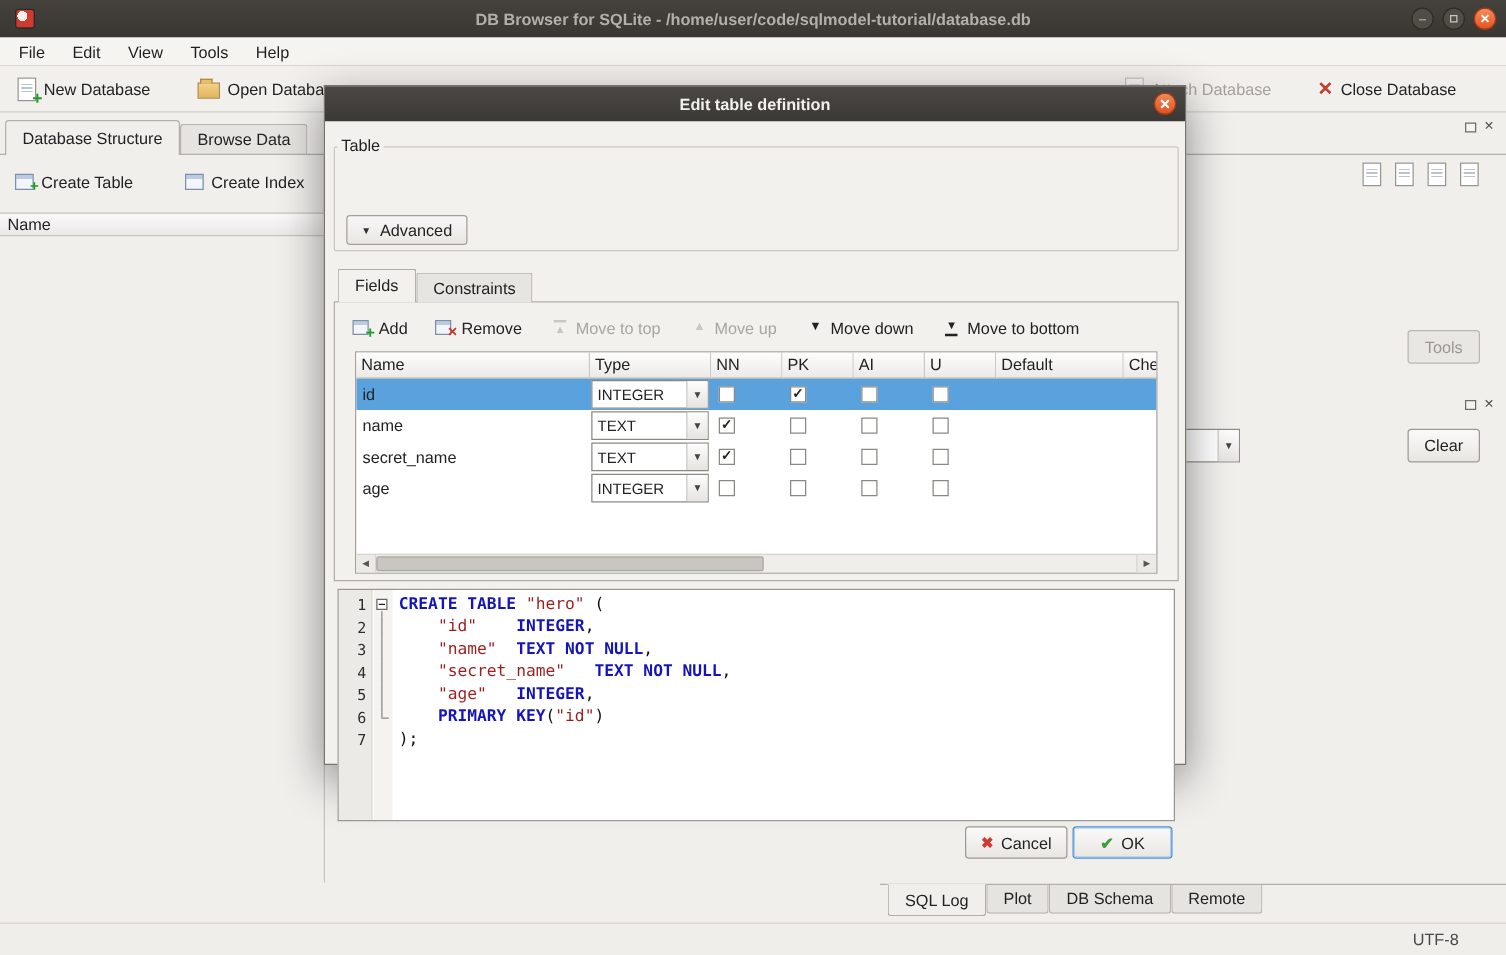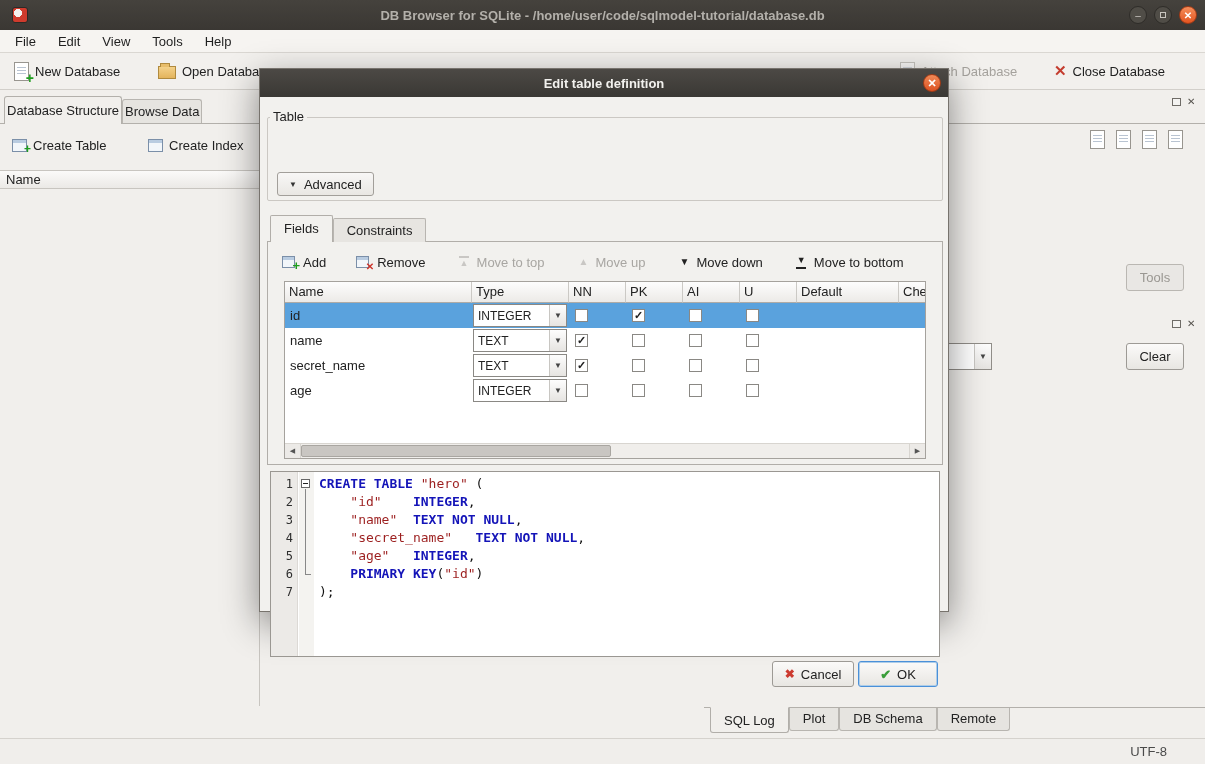--- a/index.html
+++ b/index.html
@@ -26,21 +26,21 @@
   .tb-btn.disabled { color:#a5a29d; }
   .doc-icon { width:15px; height:19px; background:#fff; border:1px solid #98958f; position:relative; flex:none; }
   .doc-icon::after { content:""; position:absolute; left:2px; right:2px; top:4px; height:9px; background:repeating-linear-gradient(to bottom,#b9c4d2 0 1px,transparent 1px 3px); }
   .plus-badge { position:absolute; right:-6px; bottom:-6px; color:#1f9e1f; font-weight:bold; font-size:14px; }
   .folder-icon { width:18px; height:13px; background:linear-gradient(#f4d189,#e3b45c); border:1px solid #b08a3e; position:relative; margin-top:3px; flex:none; }
   .folder-icon::before { content:""; position:absolute; top:-4px; left:1px; width:8px; height:3px; background:#e8bd6a; border:1px solid #b08a3e; border-bottom:none; }
   .red-x { color:#c43c2e; font-weight:bold; font-size:15px; }
 
   
   .maintabs { position:absolute; left:4px; top:96px; height:28px; display:flex; align-items:flex-end; }
-  .mtab { padding:0 2px; white-space:nowrap; }
+  .mtab { padding:0 13px; white-space:nowrap; }
   .mtab.active { height:28px; line-height:27px; background:#f1efec; border:1px solid #b3b0ab; border-bottom:none; border-radius:3px 3px 0 0; position:relative; z-index:2; }
   .mtab.inactive { height:25px; line-height:24px; background:#e6e4e0; border:1px solid #b8b5b0; border-bottom:none; border-radius:3px 3px 0 0; }
   .pane-line { position:absolute; left:0; top:123px; width:1205px; height:1px; background:#b3b0ab; }
 
   
   .left-dock { position:absolute; left:0; top:124px; width:260px; height:582px; background:#f1efec; border-right:1px solid #c8c5c0; }
   .flat-btn { position:absolute; top:8px; height:26px; display:flex; align-items:center; gap:6px; padding:0 6px; white-space:nowrap; }
   .mini-table { width:15px; height:13px; border:1px solid #7b8fa8; background:linear-gradient(#b9cce1 0 3px,#f2f6fa 3px 100%); position:relative; flex:none; }
   .tree-header { position:absolute; left:0; top:46px; width:260px; height:19px; background:linear-gradient(#fbfaf9,#ebe9e6); border-top:1px solid #c8c5c0; border-bottom:1px solid #c8c5c0; line-height:17px; padding-left:6px; }
   .tree-items { position:absolute; left:0; top:65px; width:260px; }
@@ -78,21 +78,21 @@
   .table-input { position:absolute; left:17px; top:70px; width:646px; height:26px; border:1px solid #8f8c87; background:#fff; padding:0 5px; font-family:"Liberation Sans",sans-serif; font-size:13px; font-weight:bold; color:#111; }
   .adv-btn { position:absolute; left:17px; top:103px; height:24px; display:flex; align-items:center; gap:7px; padding:0 11px; background:linear-gradient(#f8f7f6,#e9e7e3); border:1px solid #a29f9a; border-radius:3px; }
   .tri-down { font-size:8px; color:#333; }
 
   .dtabs { position:absolute; left:10px; top:146px; display:flex; align-items:flex-end; height:27px; z-index:3; }
   .dtab { padding:0 13px; white-space:nowrap; }
   .dtab.active { height:27px; line-height:26px; background:#f2f1ee; border:1px solid #b1aea9; border-bottom:none; border-radius:2px 2px 0 0; }
   .dtab.inactive { height:24px; line-height:23px; background:#e7e5e1; border:1px solid #b8b5b0; border-bottom:none; border-radius:2px 2px 0 0; }
   .fields-pane { position:absolute; left:7px; top:172px; width:676px; height:224px; border:1px solid #b1aea9; background:#f2f1ee; }
 
-  .fields-toolbar { position:absolute; left:16px; top:180px; height:26px; display:flex; align-items:center; gap:18px; z-index:2; }
+  .fields-toolbar { position:absolute; left:16px; top:180px; height:26px; display:flex; align-items:center; gap:10px; z-index:2; }
   .fbtn { display:flex; align-items:center; gap:5px; padding:2px 6px; color:#222; }
   .fbtn.disabled { color:#a8a6a2; }
   .fbtn.disabled .fico { opacity:.55; }
   .fico { width:16px; height:16px; position:relative; flex:none; }
   .fico-add::before, .fico-remove::before { content:""; position:absolute; left:0; top:2px; width:11px; height:10px; border:1px solid #7b8fa8; background:linear-gradient(#b9cce1 0 3px,#f2f6fa 3px 100%); }
   .fico-add::after { content:"+"; position:absolute; right:-2px; bottom:-3px; color:#1f9e1f; font-weight:bold; font-size:13px; }
   .fico-remove::after { content:"\2715"; position:absolute; right:-2px; bottom:-2px; color:#cc342a; font-weight:bold; font-size:10px; }
   .fico-move-top::before { content:""; position:absolute; left:3px; top:2px; width:10px; border-top:2px solid currentColor; }
   .fico-move-top::after { content:"\25B2"; position:absolute; left:4px; top:4px; font-size:9px; }
   .fico-move-up::after { content:"\25B2"; position:absolute; left:4px; top:2px; font-size:10px; }

